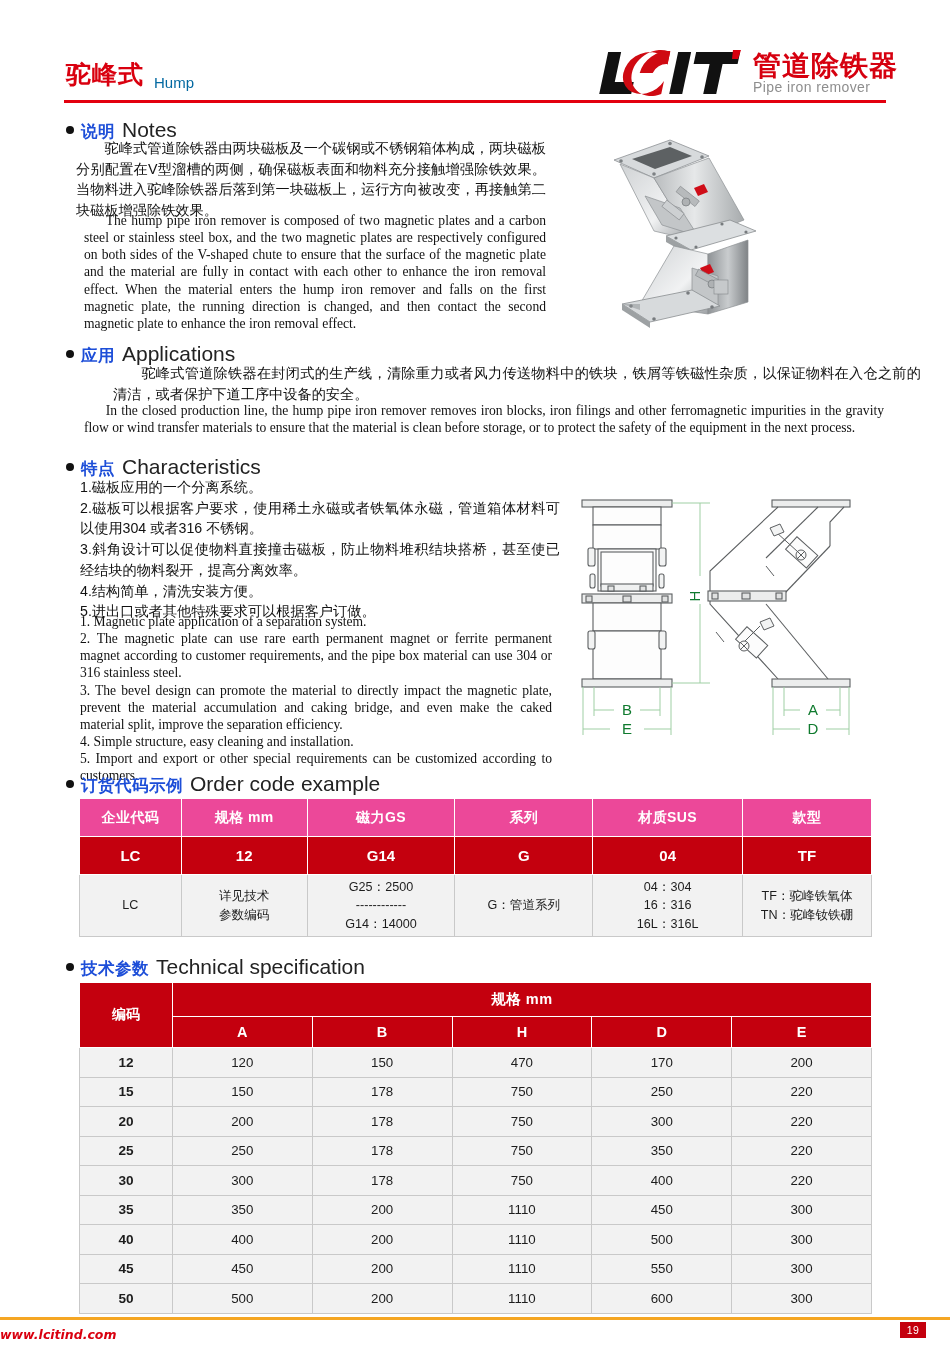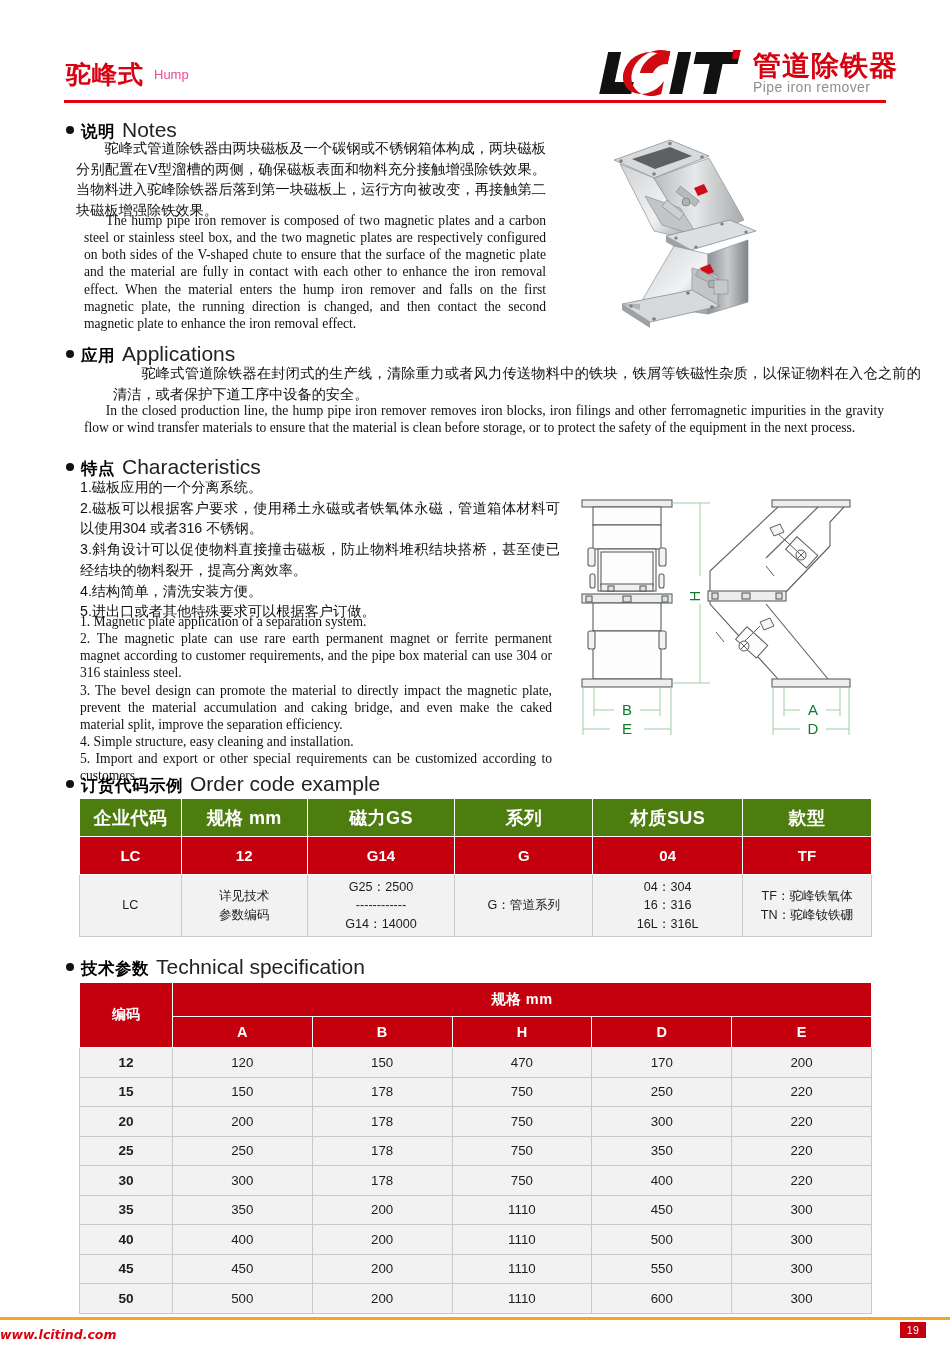--- a/index.html
+++ b/index.html
@@ -7,36 +7,36 @@
     width: 950px; height: 1372px;
     background: #ffffff;
     font-family: "Liberation Sans", "DejaVu Sans", sans-serif;
     color: #1a1a1a;
     overflow: hidden;
   }
   .page { position: relative; width: 950px; height: 1372px; }
 
   
   .header { position: absolute; left: 0; top: 0; width: 950px; height: 110px; }
-  .title-block { position: absolute; left: 66px; top: 58px; display: flex; align-items: center; gap: 10px; }
+  .title-block { position: absolute; left: 66px; top: 58px; display: flex; align-items: flex-end; gap: 10px; }
   .title-cn { font-size: 25px; font-weight: bold; color: #d9000f; letter-spacing: 1px; }
-  .title-en { font-size: 13px; color: #ec4899; }
+  .title-en { font-size: 15px; color: #0369a1; }
   .header-rule { position: absolute; left: 64px; top: 100px; width: 822px; height: 3px; background: #e3000f; }
 
   .logo { position: absolute; right: 52px; top: 48px; display: flex; align-items: center; gap: 12px; }
   .logo-mark { position: relative; display: flex; align-items: center; }
   .logo-text { line-height: 1.05; }
   .logo-cn { font-size: 28px; font-weight: bold; color: #d6000f; letter-spacing: 1px; }
   .logo-en { font-size: 14px; color: #8e8e8e; letter-spacing: .4px; }
 
   
   .sec-head { display: flex; align-items: baseline; gap: 7px; }
   .bullet { width: 8px; height: 8px; border-radius: 50%; background: #111; display: inline-block;
             position: relative; top: -3px; flex: none; }
-  .sh-cn { font-size: 16.5px; font-weight: bold; color: #000000; letter-spacing: .5px; }
+  .sh-cn { font-size: 16.5px; font-weight: bold; color: #1d4ed8; letter-spacing: .5px; }
   .sh-en { font-size: 21px; color: #222; }
 
   
   .cn-body { font-size: 14.2px; line-height: 1.46; color: #111; text-align: justify; }
   .cn-body .indent { text-indent: 2em; display: block; }
   .en-body { font-family: "Liberation Serif", "DejaVu Serif", serif;
              font-size: 13.6px; line-height: 1.26; color: #111; text-align: justify; }
   .en-body .indent { text-indent: 1.6em; display: block; }
 
   
@@ -59,21 +59,21 @@
   
   .drawing { position: absolute; left: 560px; top: 486px; width: 382px; height: 272px; }
 
   
   table { border-collapse: collapse; }
   .order-table { position: absolute; left: 79px; top: 798px; width: 793px; }
   .order-table th, .order-table td {
     border: 1px solid #ffffff; text-align: center; vertical-align: middle;
   }
   .order-table thead th {
-    background: #4d7c0f; color: #fff; font-size: 18px; font-weight: bold;
+    background: #ec4899; color: #fff; font-size: 14px; font-weight: bold;
     height: 38px; letter-spacing: .4px;
   }
   .order-table tr.code-row td {
     background: #c4000e; color: #fff; font-size: 15px; font-weight: bold; height: 38px;
   }
   .order-table tr.desc-row td {
     background: #f2f2f2; color: #1d1d1d; font-size: 12.6px; font-weight: normal;
     height: 62px; border: 1px solid #c9c9c9; line-height: 1.45; padding: 3px 2px;
   }
   .order-table tr.desc-row td .ln { display: block; white-space: nowrap; }

